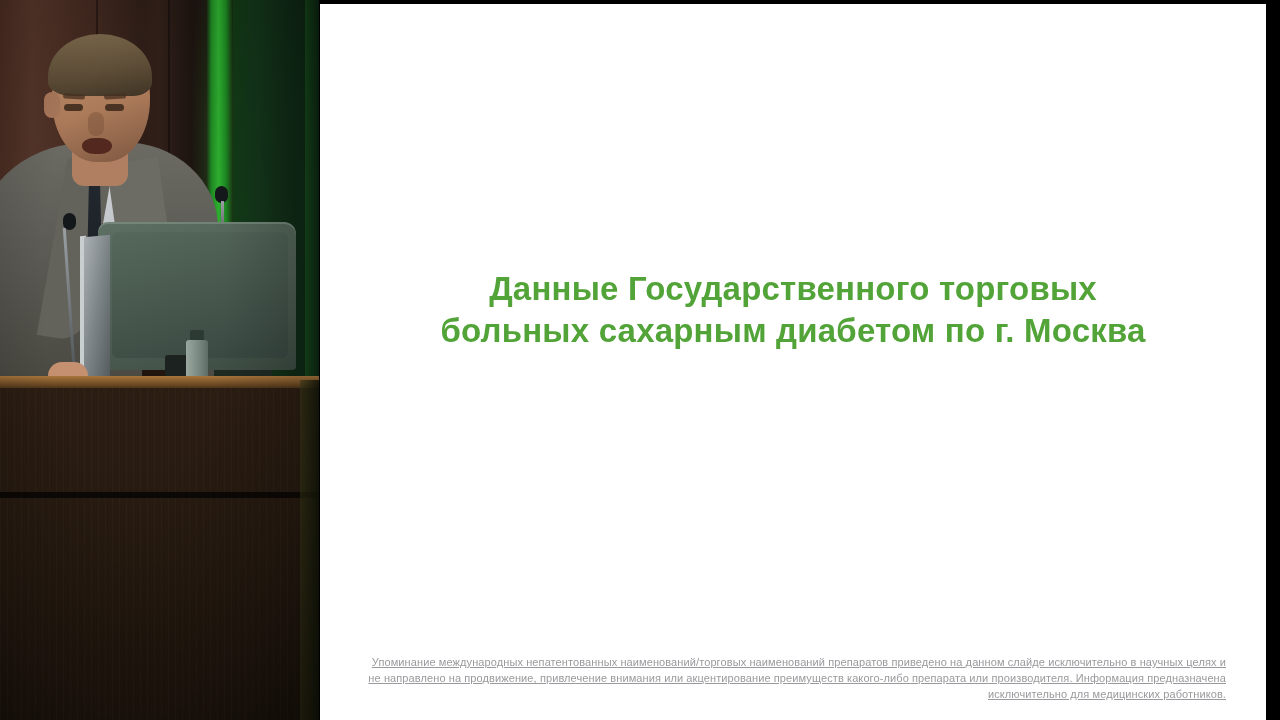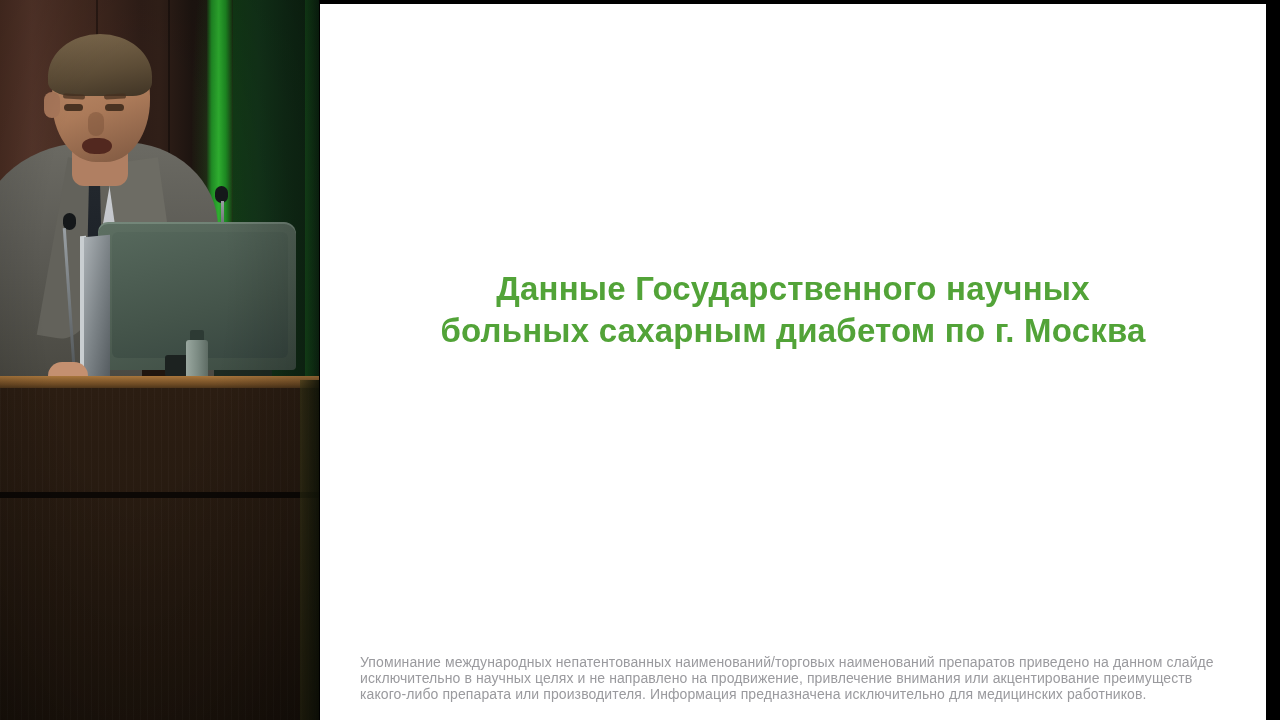--- a/index.html
+++ b/index.html
@@ -361,25 +361,26 @@
     font-weight: bold;
     line-height: 42px;
     letter-spacing: 0.2px;
     white-space: pre-line;
   }
 
   #slide-disclaimer {
     position: absolute;
     left: 40px; top: 654px;
     width: 866px;
-    text-align: left;
+    text-align: right;
     color: #9a9a9e;
-    font-size: 14px;
+    font-size: 11px;
     line-height: 16px;
     letter-spacing: 0.1px;
+    text-decoration: underline;
   }
 </style>
 </head>
 <body>
 
 <div id="screen">
 
   <div id="video-pane">
 
     <div class="wall"></div>
@@ -434,20 +435,20 @@
     <div class="podium-body"></div>
     <div class="podium-groove"></div>
     <div class="podium-right-edge"></div>
 
     <div class="video-vignette"></div>
   </div>
 
   <div id="slide-pane">
     <div id="slide-topbar"></div>
 
-    <div id="slide-title">Данные Государственного научных
+    <div id="slide-title">Данные Государственного торговых
 больных  сахарным диабетом по г. Москва</div>
 
     <div id="slide-disclaimer">Упоминание международных непатентованных наименований/торговых наименований препаратов приведено на данном слайде исключительно в научных целях и не направлено на продвижение, привлечение внимания или акцентирование преимуществ какого-либо препарата или производителя. Информация предназначена исключительно для медицинских работников.</div>
   </div>
 
   <div id="right-black-band"></div>
 </div>
 
 </body></html>

